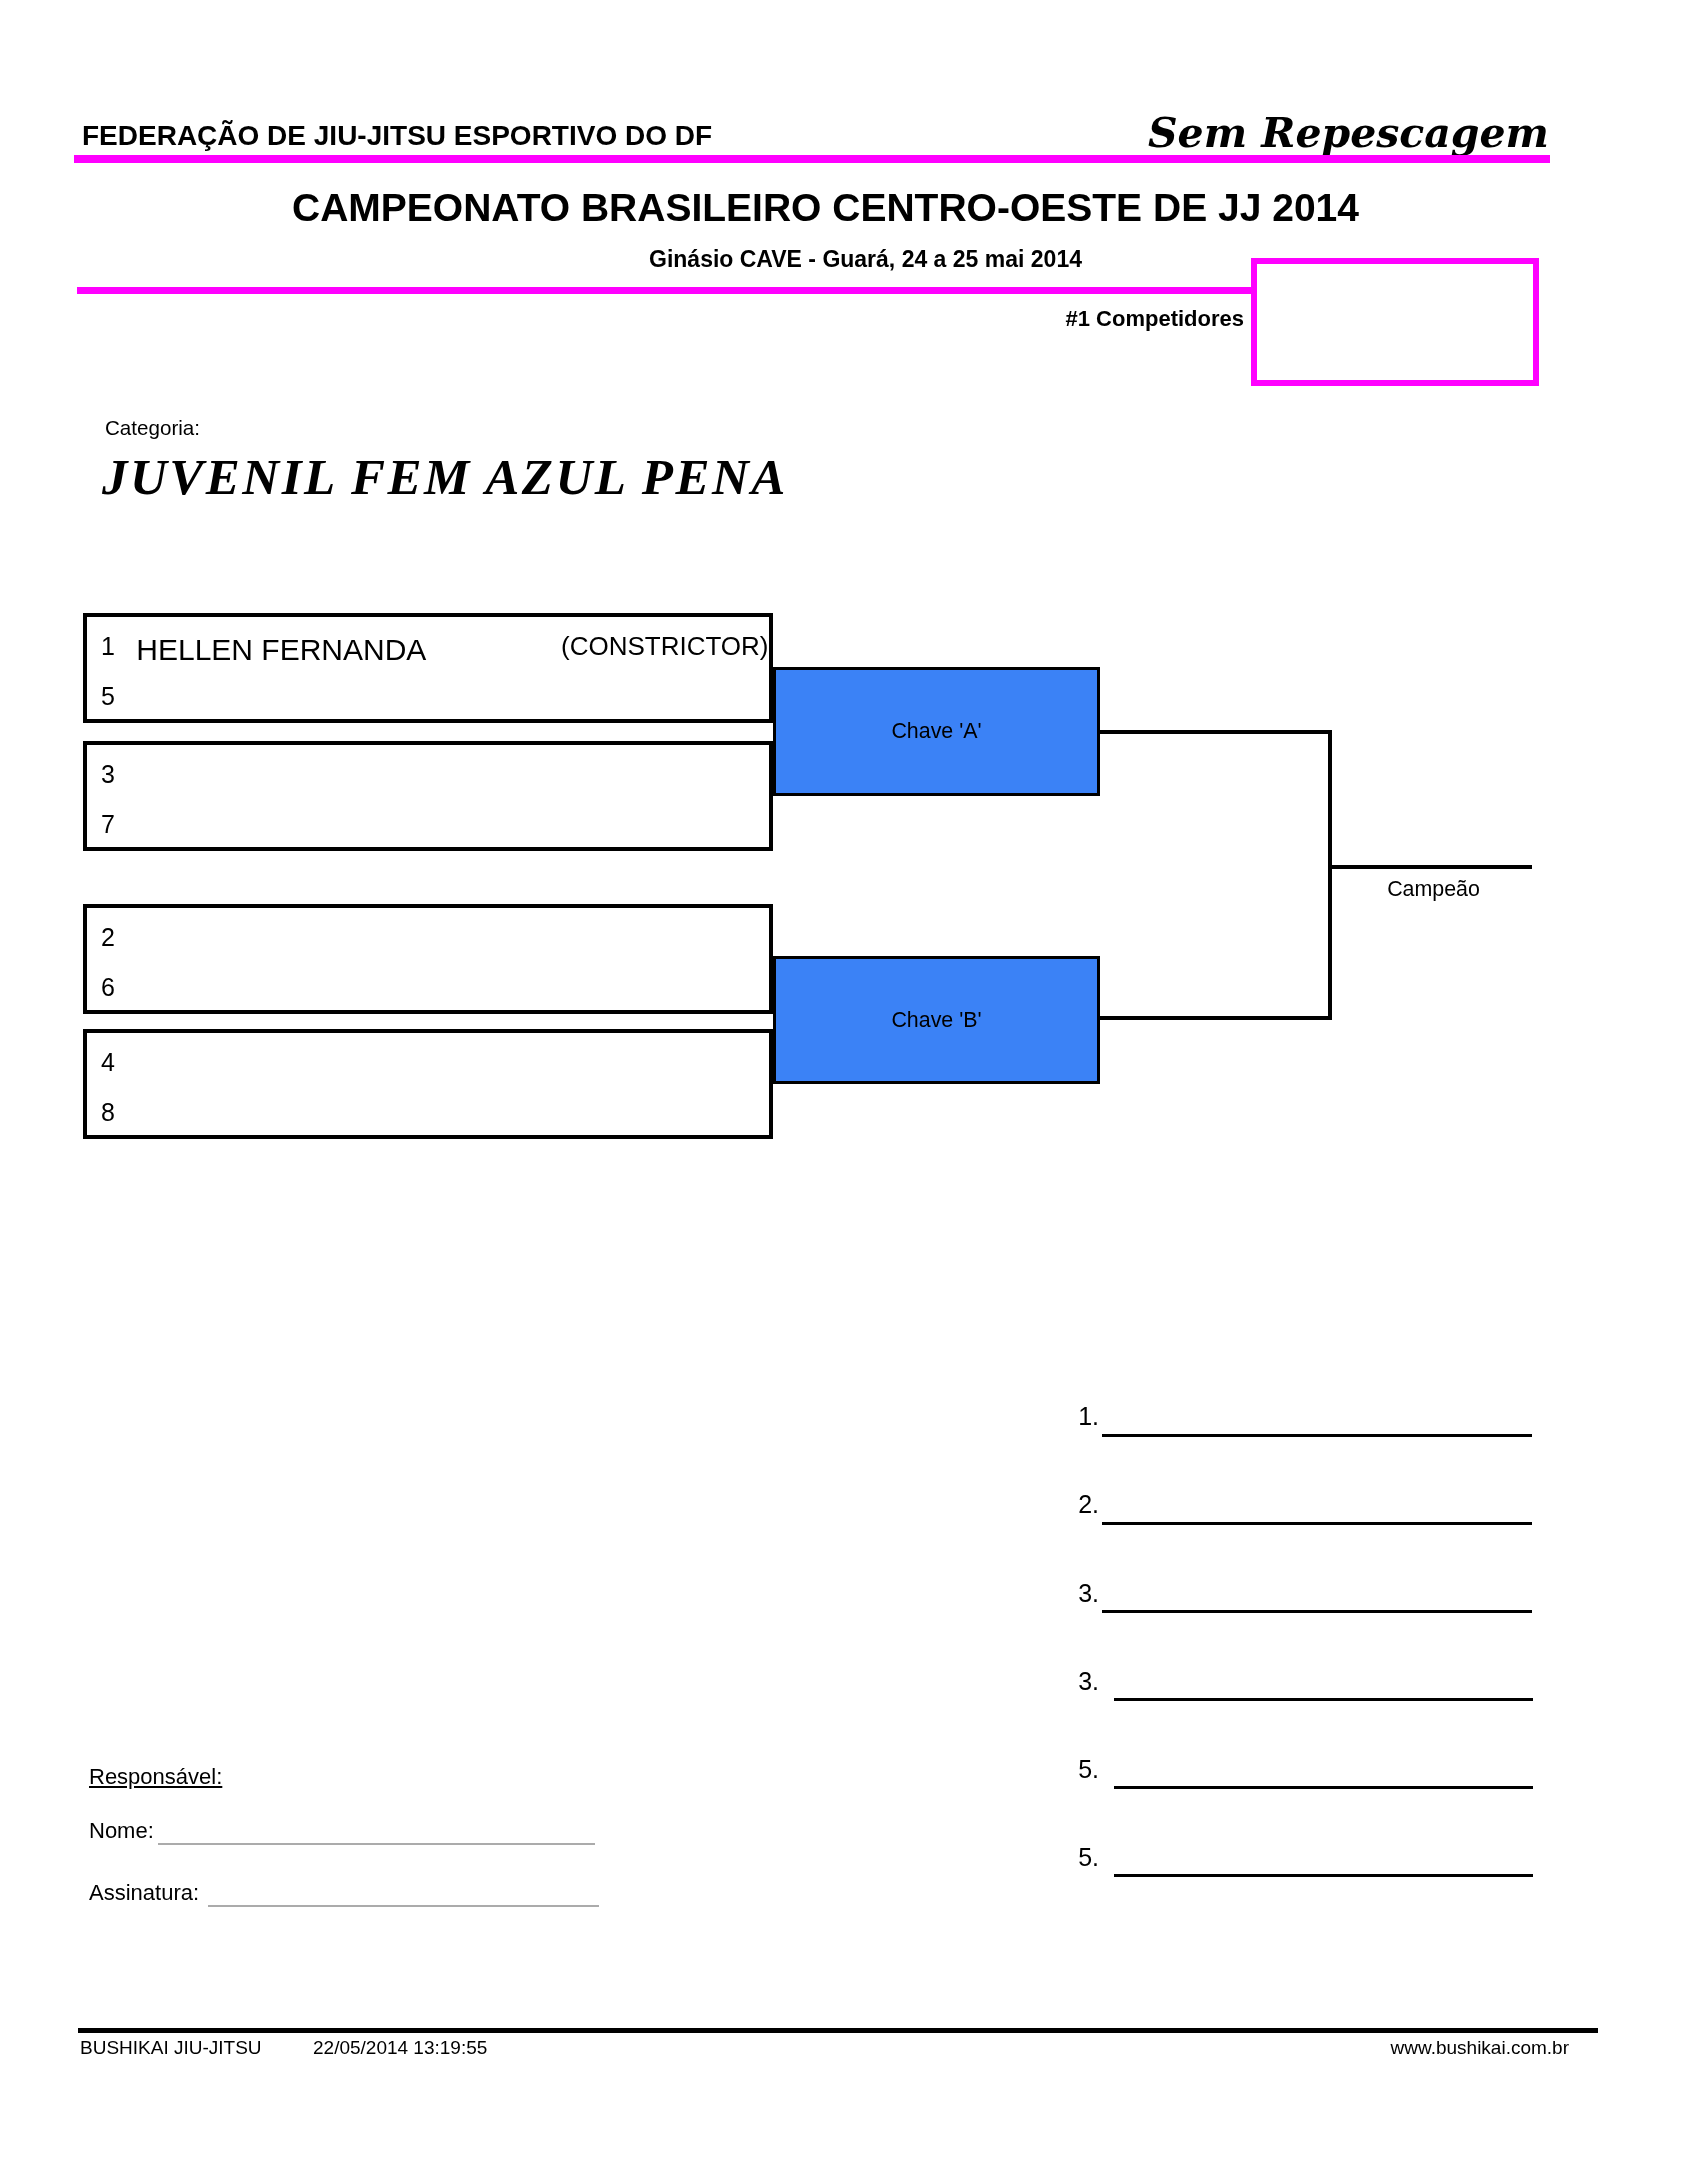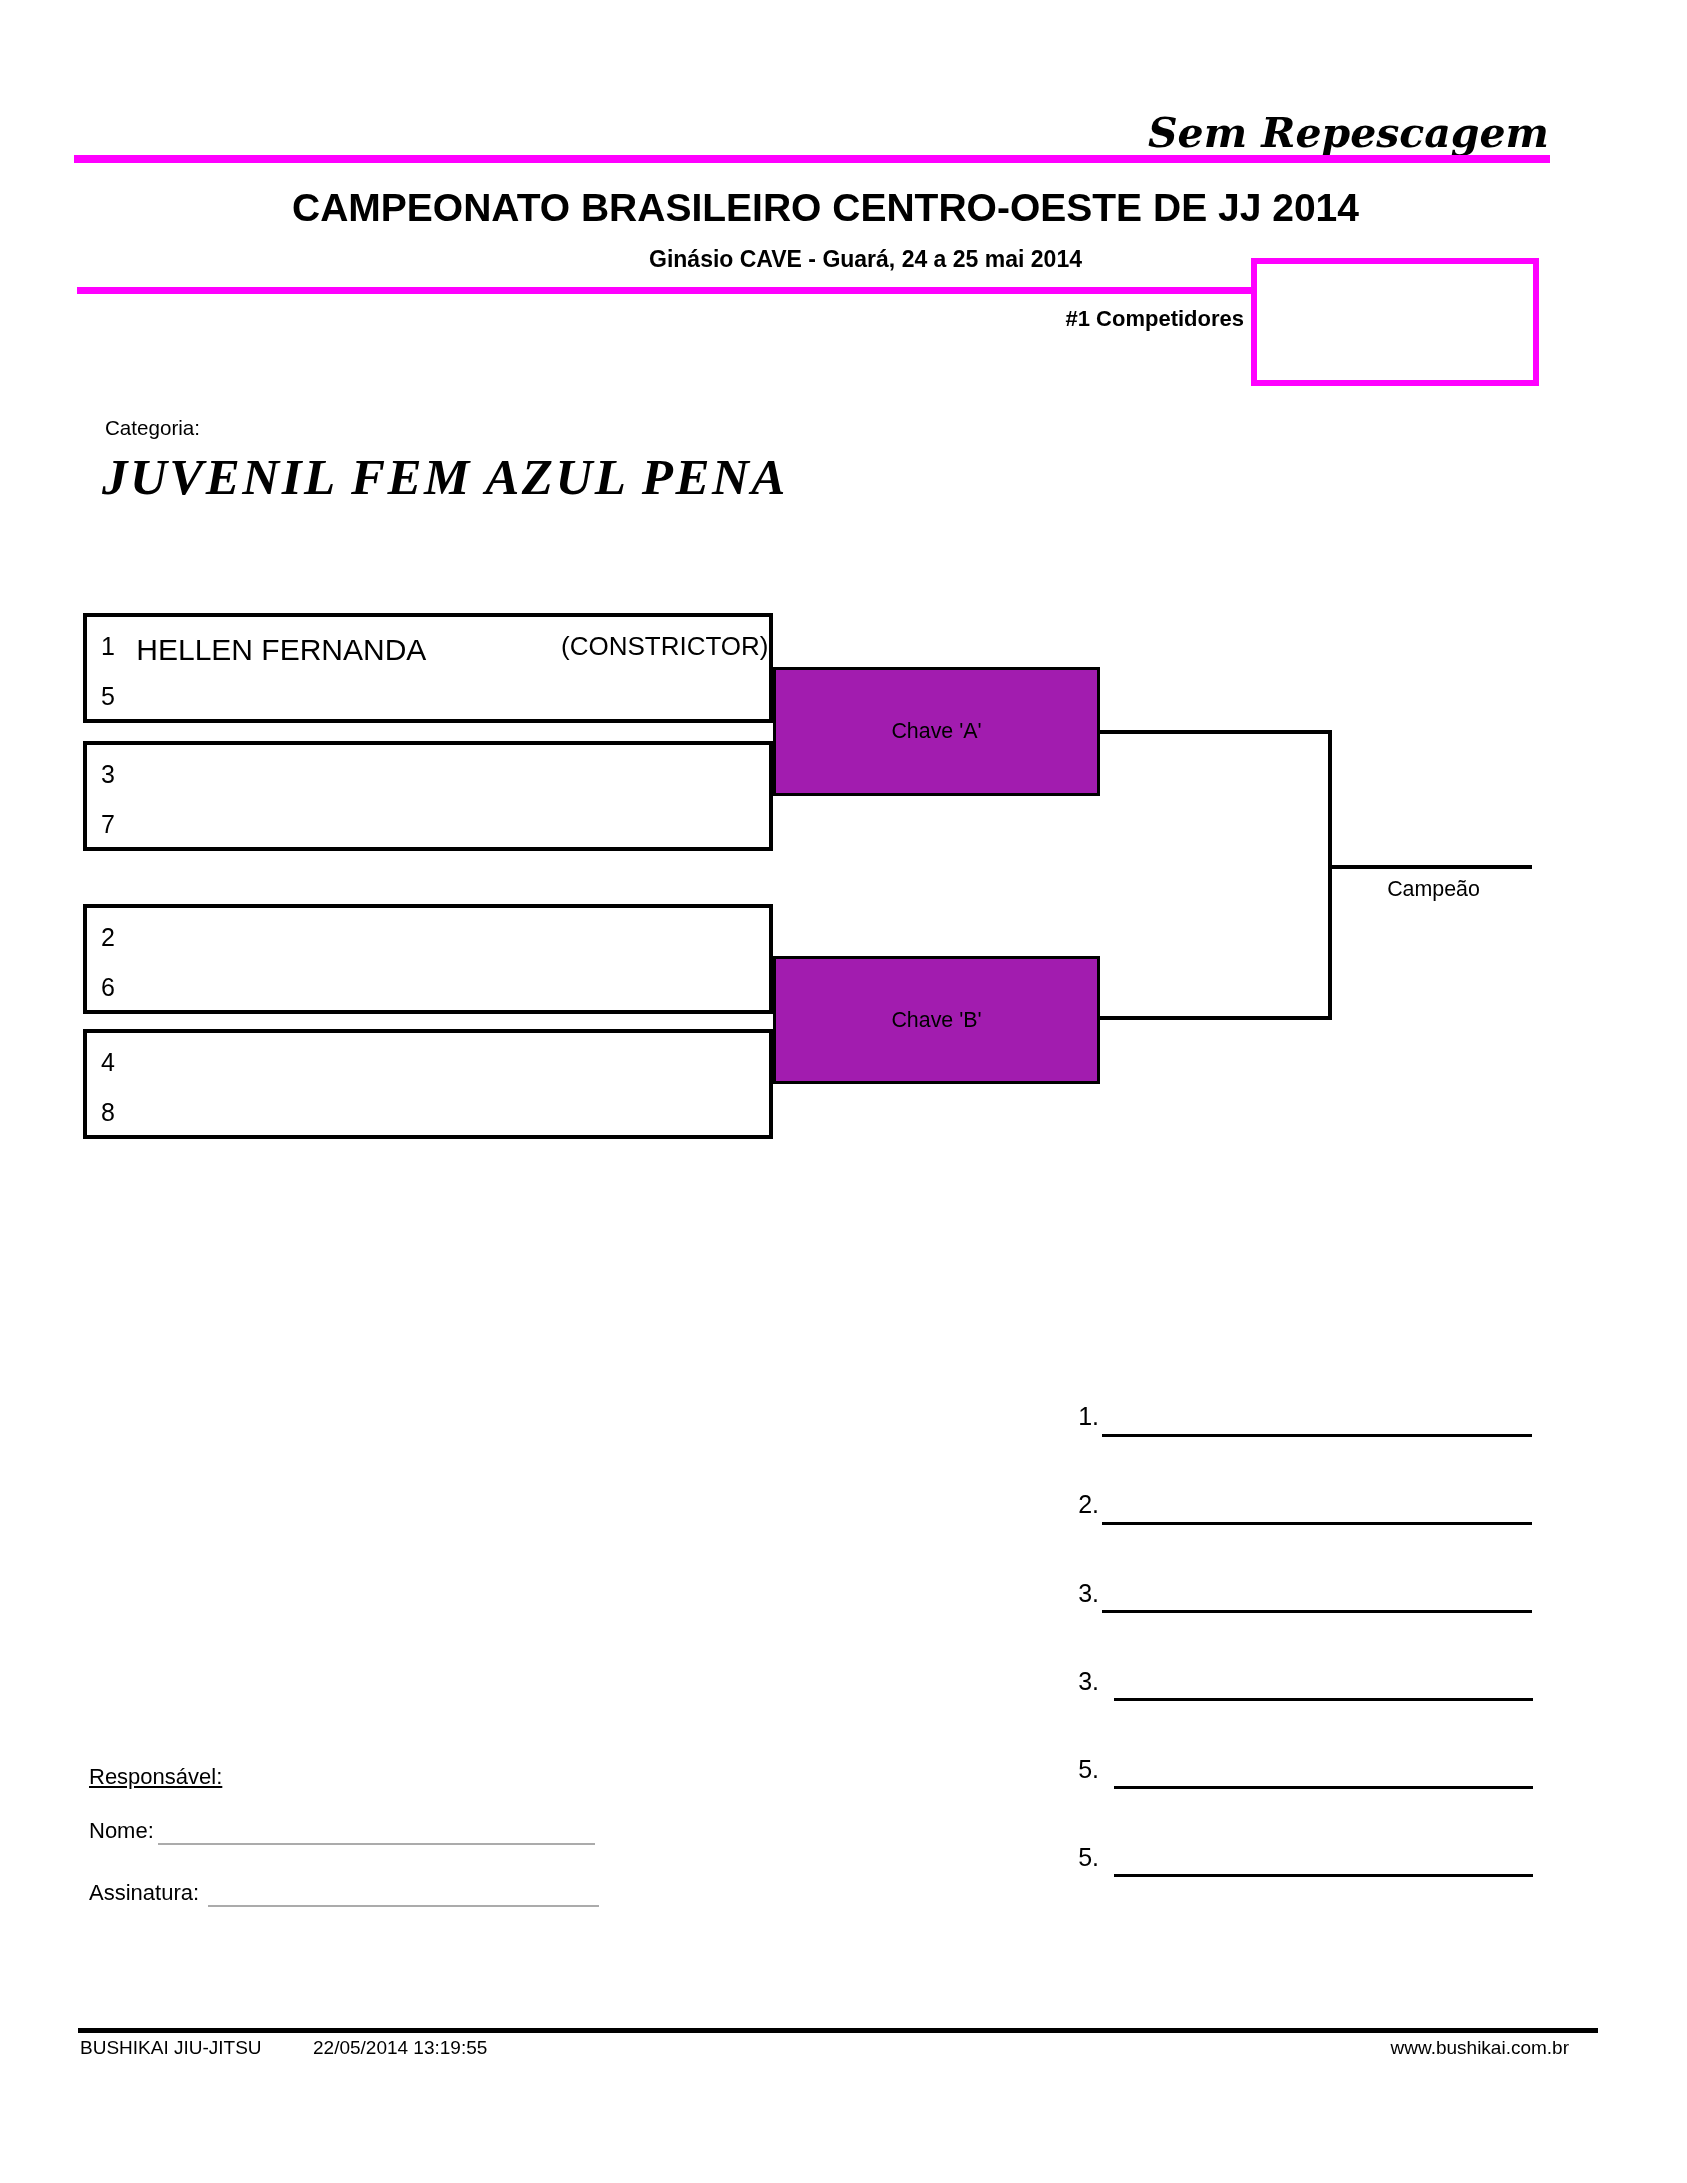--- a/index.html
+++ b/index.html
@@ -26,21 +26,21 @@
   .category-name { left:102px; top:448px; font-size:51px; font-weight:bold; font-style:italic;
                    font-family:"Liberation Serif", serif; letter-spacing:2.5px; white-space:nowrap; }
 
   
   .match-box { left:83px; width:690px; height:110px; border:4.1px solid #000; box-sizing:border-box; background:#fff; }
   .slot-row1 { position:absolute; left:14px; top:10px; height:38px; display:flex; align-items:center; }
   .slot-row2 { position:absolute; left:14px; top:63px; height:33px; display:flex; align-items:center; }
   .seed-num { font-size:25px; }
   .competitor-name { font-size:30px; margin-left:21.4px; white-space:nowrap;margin-top:8px; }
   .competitor-team { position:absolute; left:474px; top:10px; height:38px; display:flex; align-items:center; font-size:26px; white-space:nowrap; }
-  .chave-box { left:773px; width:327px; border:3.3px solid #000; box-sizing:border-box; background:#a21caf;
+  .chave-box { left:773px; width:327px; border:3.3px solid #000; box-sizing:border-box; background:#3b82f6;
                display:flex; align-items:center; justify-content:center; font-size:21.4px; }
   .bracket-line { background:#000; }
   .champion-label { left:1351px; top:877px; width:165px; text-align:center; font-size:21.4px; }
 
   
   .result-num { width:53px; text-align:right; font-size:25px; }
   .result-line { height:3.3px; background:#000; }
 
   
   .responsible-label { left:89px; top:1764px; font-size:22px; text-decoration:underline; }
@@ -52,20 +52,21 @@
   .footer-rule { left:78px; top:2028px; width:1520px; height:5px; background:#000; }
   .footer-org { left:80px; top:2037px; font-size:19px; }
   .footer-datetime { left:313px; top:2037px; font-size:19px; }
   .footer-site { right:118px; top:2037px; font-size:19px; }
 </style>
 </head>
 <body>
 
 <div class="page">
 
+  <div class="abs fed-title">FEDERAÇÃO DE JIU-JITSU ESPORTIVO DO DF</div>
   <div class="abs script-note">Sem Repescagem</div>
   <div class="abs accent-line-1" style="background:#FF00FF;"></div>
 
   <div class="abs event-title">CAMPEONATO BRASILEIRO CENTRO-OESTE DE JJ 2014</div>
   <div class="abs event-subtitle">Ginásio CAVE - Guará, 24 a 25 mai 2014</div>
   <div class="abs accent-line-2" style="background:#FF00FF;"></div>
   <div class="abs competitors-box" style="border:6.6px solid #FF00FF;"></div>
   <div class="abs competitors-label">#1 Competidores</div>
 
   <div class="abs category-label">Categoria:</div>

